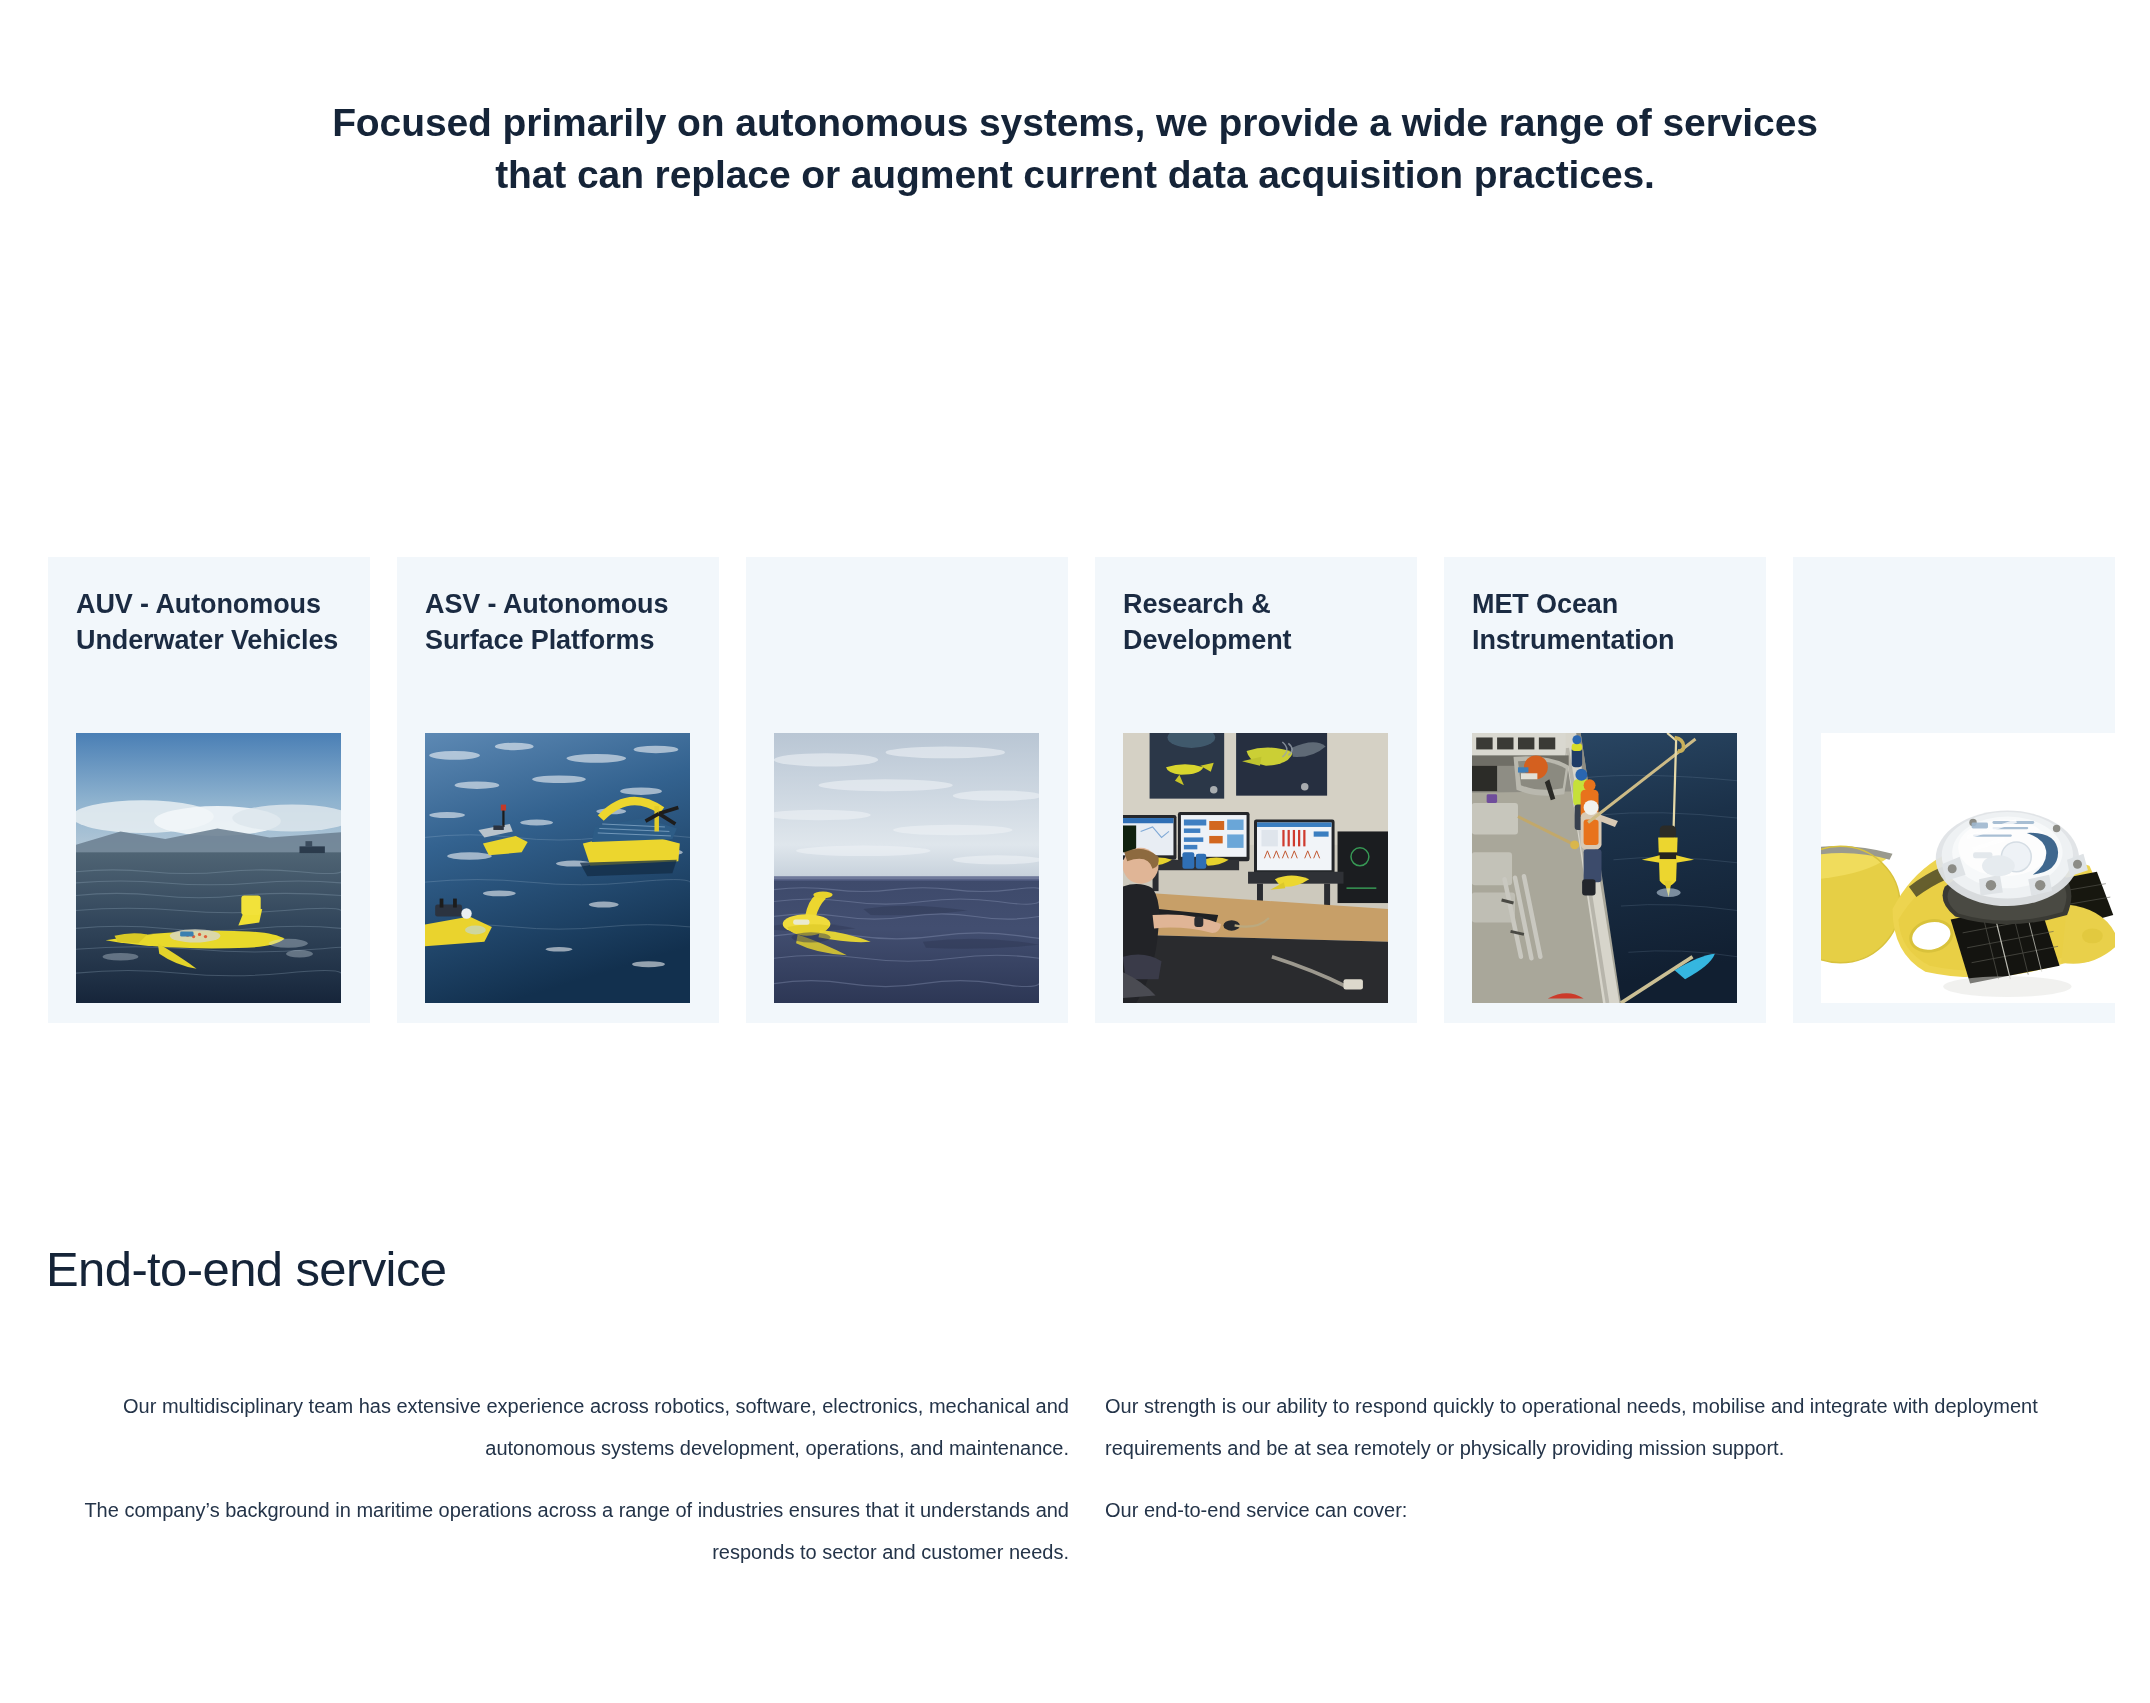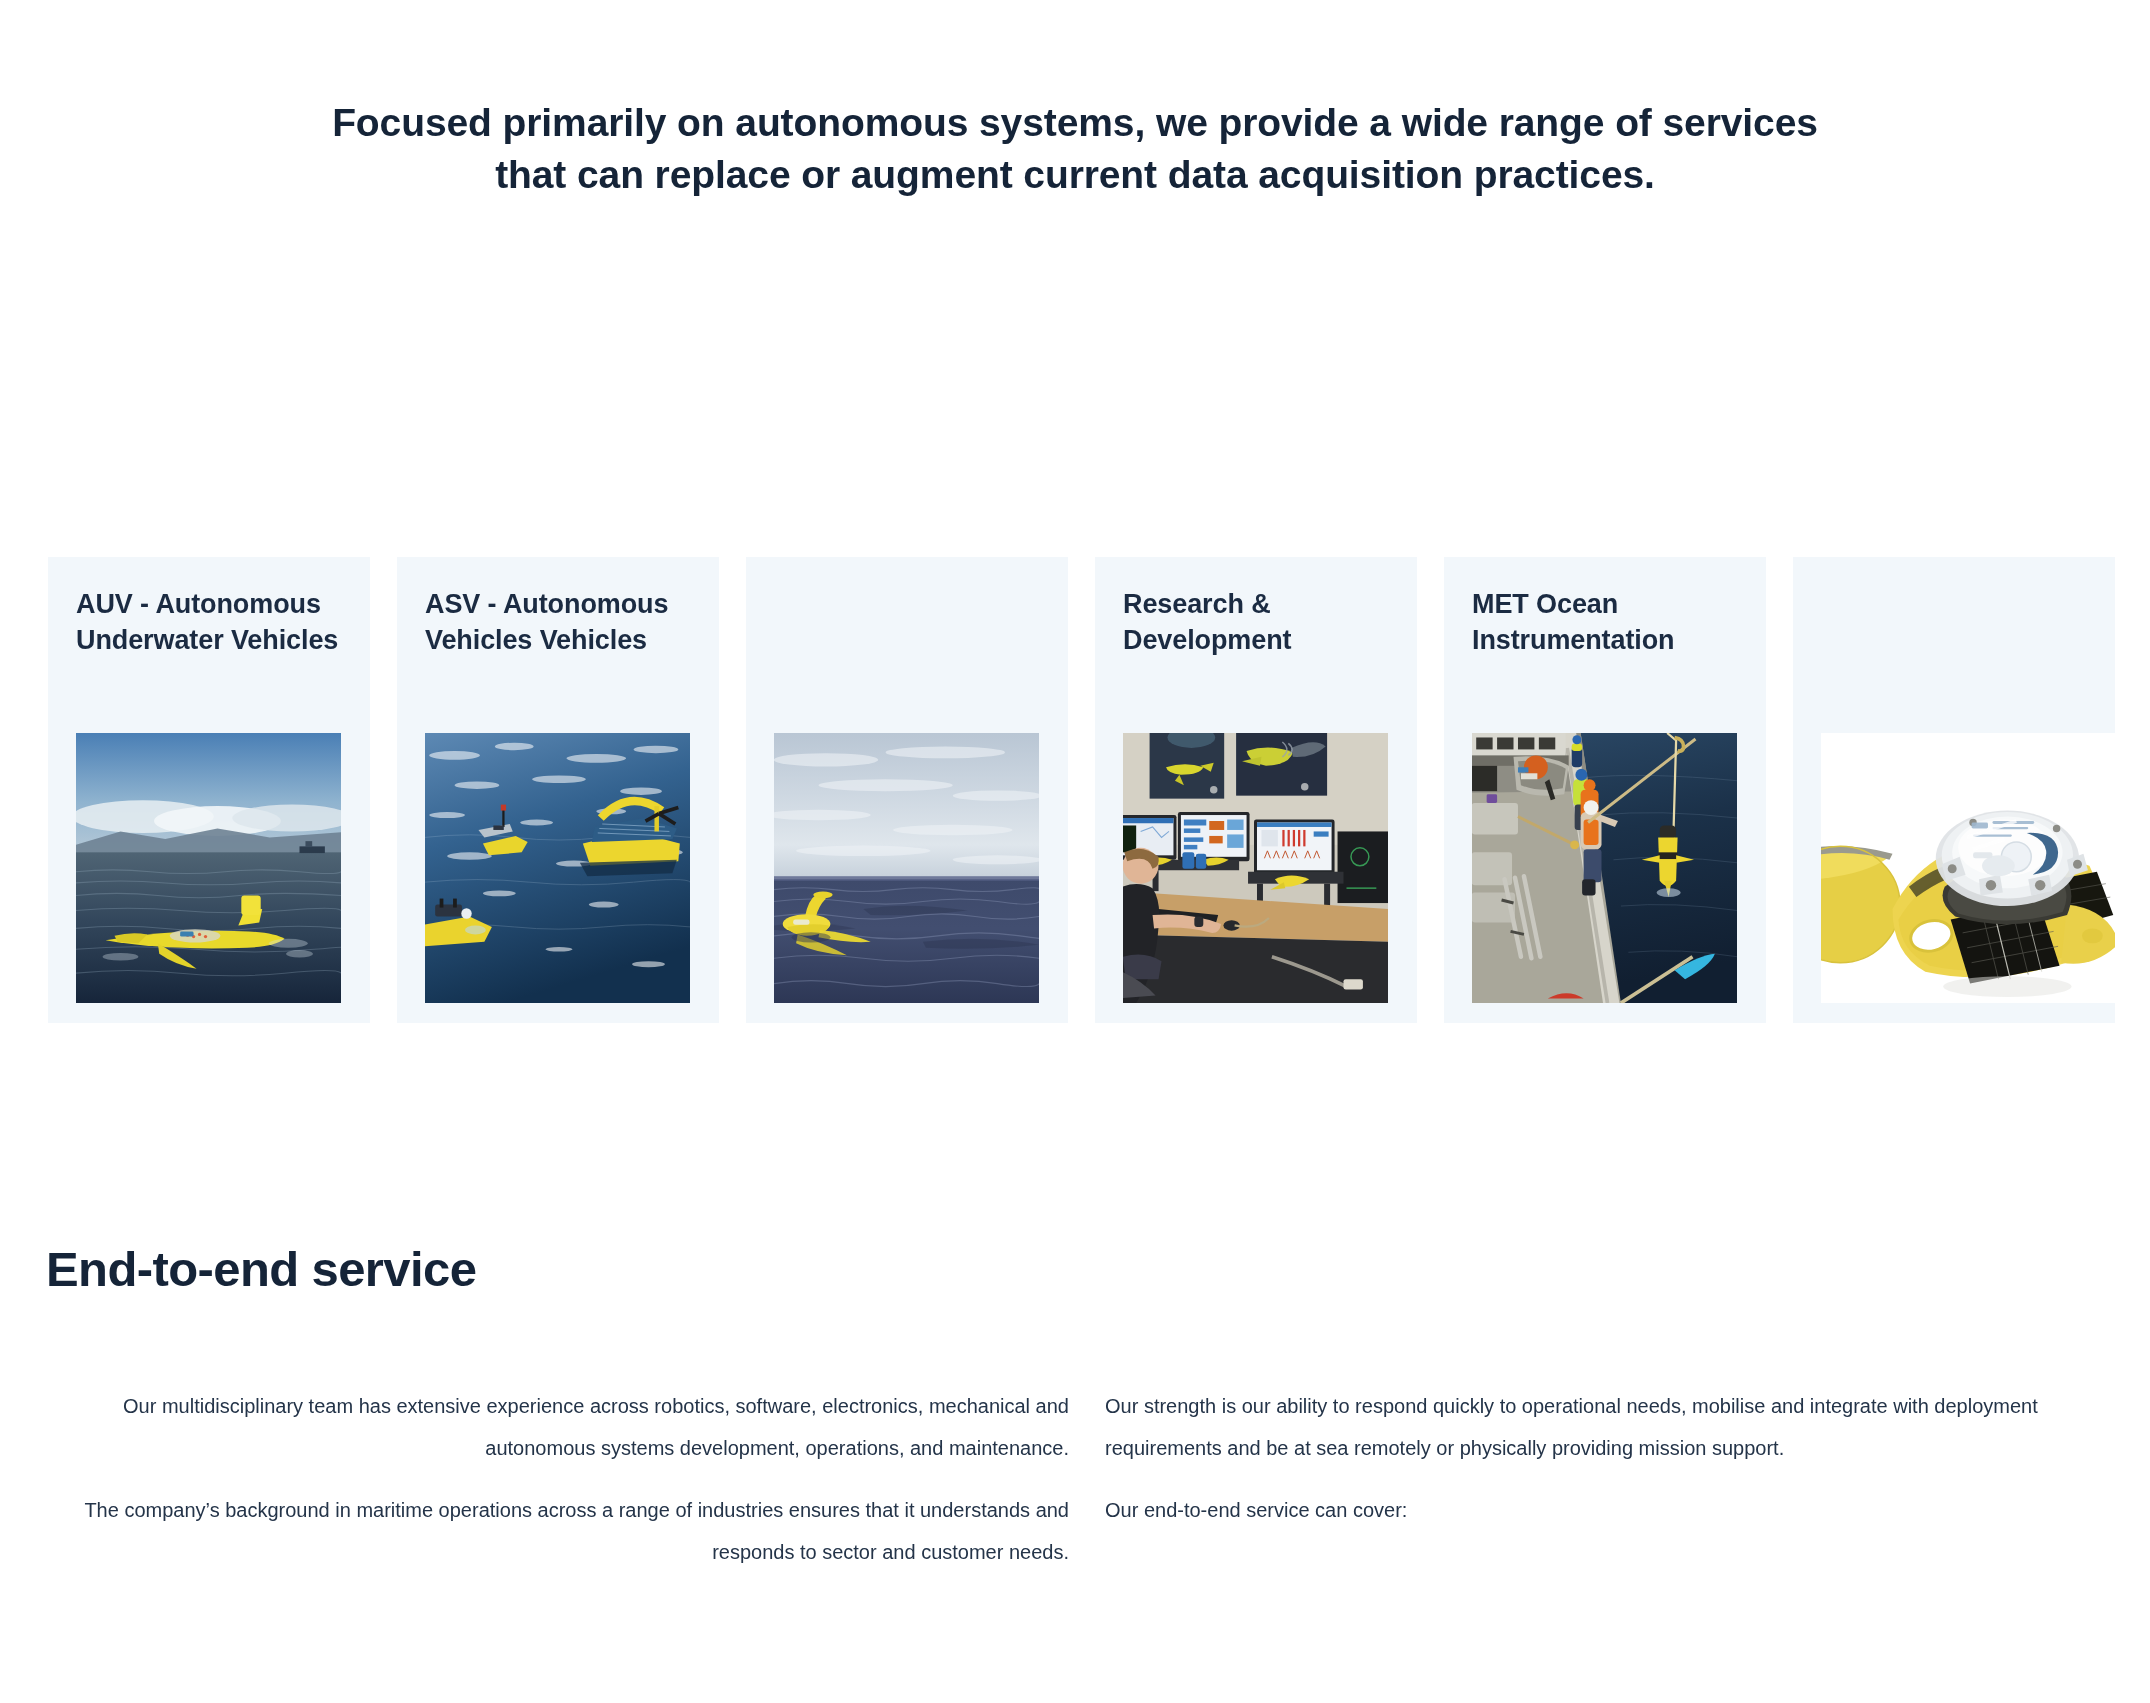--- a/index.html
+++ b/index.html
@@ -76,21 +76,21 @@
 
   .card-figure svg { display: block; width: 100%; height: 100%; }
 
   
   .section-heading {
     position: absolute;
     left: 46px;
     top: 1241px;
     color: #152438;
     font-size: 49px;
-    font-weight: bold;
+    font-weight: normal;
     letter-spacing: -0.6px;
   }
 
   
   .col-left {
     position: absolute;
     left: 33px;
     top: 1386px;
     width: 1036px;
     text-align: right;
@@ -168,21 +168,21 @@
           <g opacity=".35" fill="#d6e2ea">
             <ellipse cx="285" cy="282" rx="26" ry="6"></ellipse>
               <ellipse cx="300" cy="296" rx="18" ry="5"></ellipse>
             <ellipse cx="60" cy="300" rx="24" ry="5"></ellipse>
           </g>
         </svg>
       </div>
     </div>
 
     <div class="card">
-      <div class="card-title">ASV - Autonomous Vehicles Vehicles</div>
+      <div class="card-title">ASV - Autonomous Surface Platforms</div>
       <div class="card-figure">
         <svg viewBox="0 0 356 362" preserveAspectRatio="xMidYMid slice">
           <defs>
             <linearGradient id="g2sea" x1="0" y1="0" x2="0.3" y2="1">
               <stop offset="0%" stop-color="#5d89b4"></stop>
                 <stop offset="40%" stop-color="#33628f"></stop>
                 <stop offset="100%" stop-color="#12304e"></stop>
             </linearGradient>
           </defs>
           <rect width="356" height="362" fill="url(#g2sea)"></rect>

